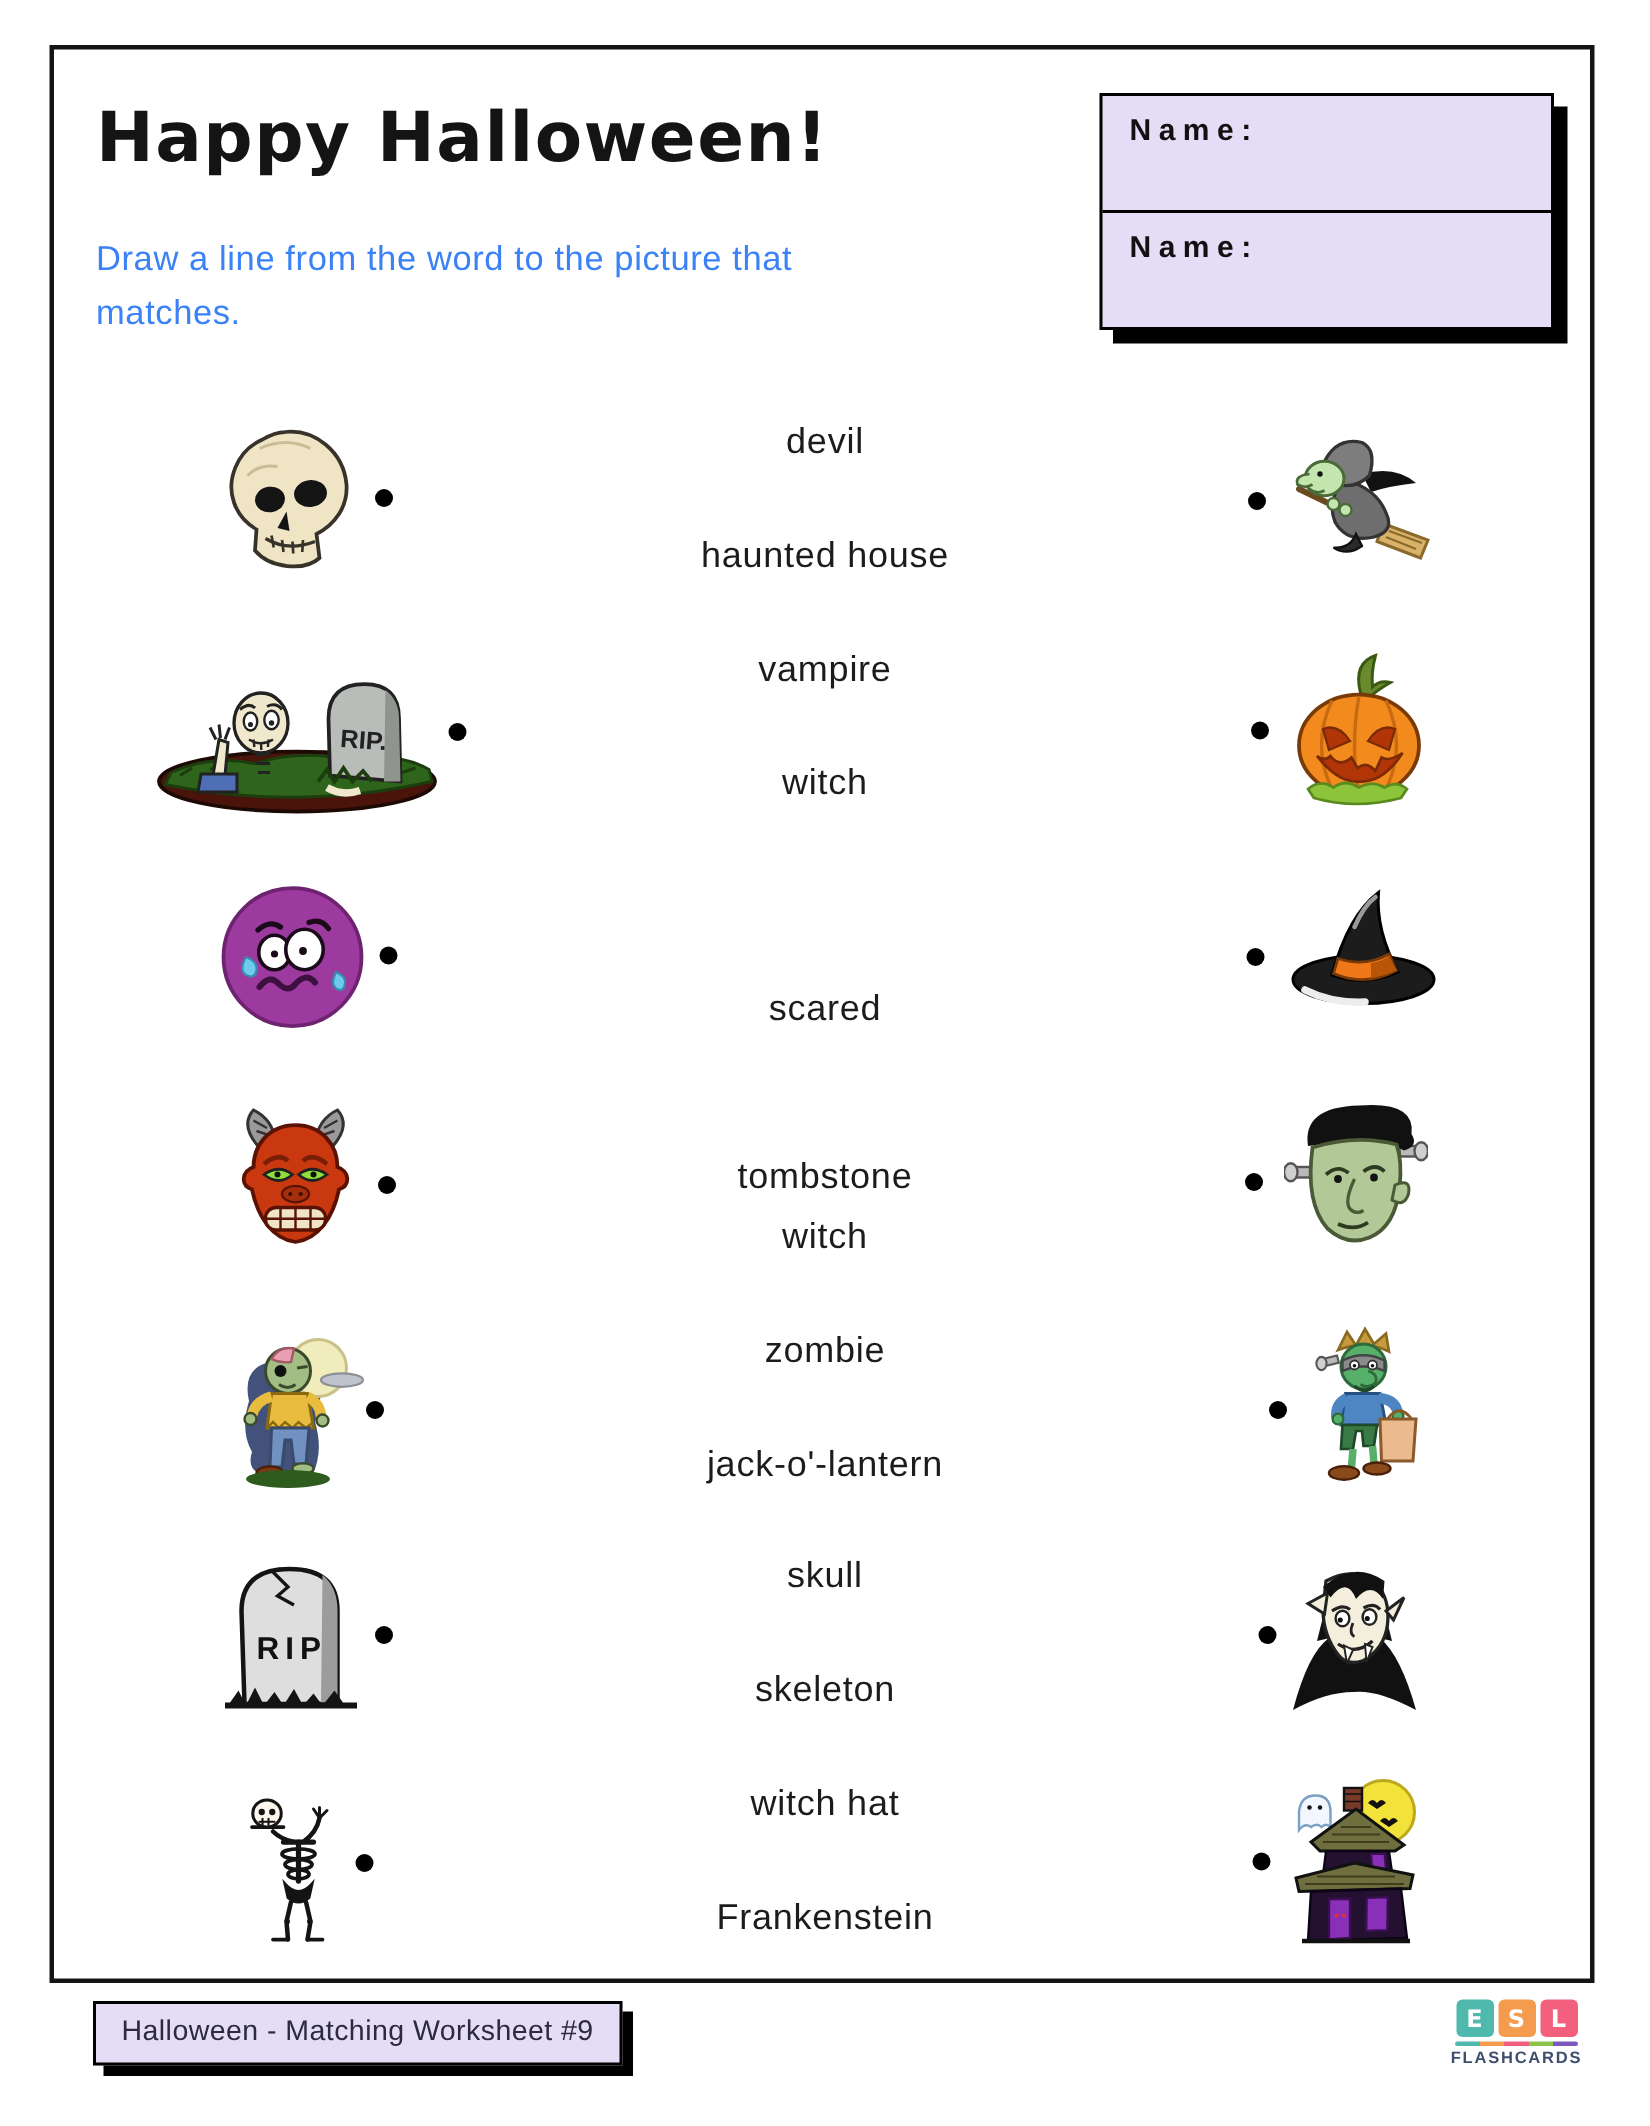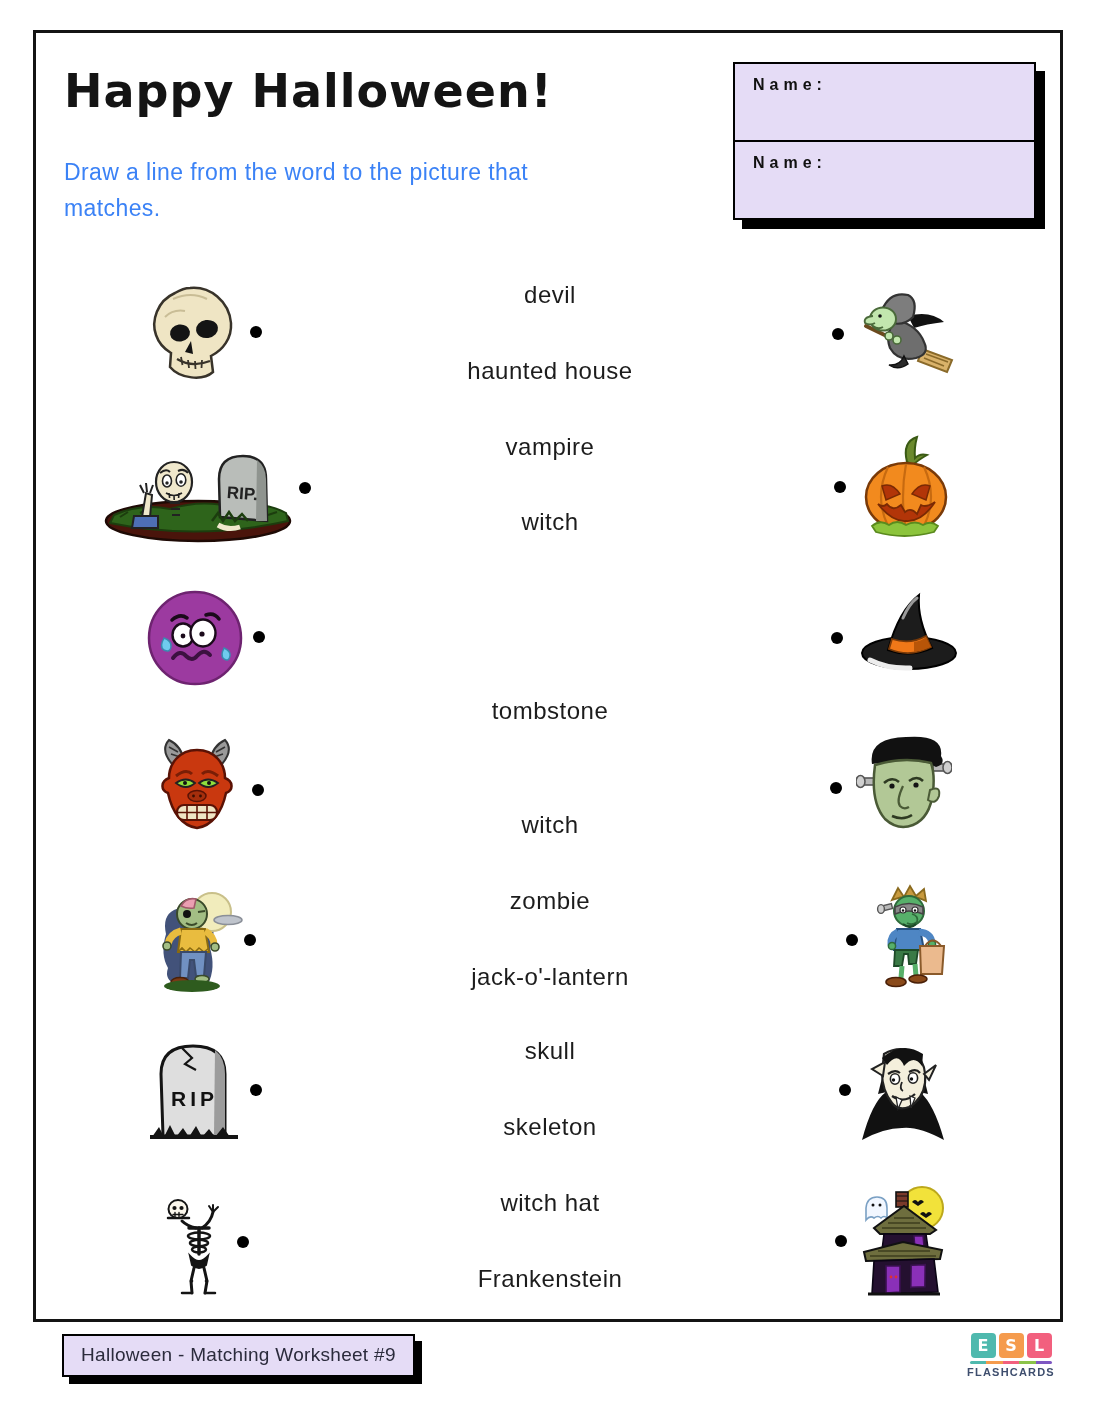--- a/index.html
+++ b/index.html
@@ -20,21 +20,21 @@
     position:absolute;left:64px;top:155px;width:560px;
     font-size:23px;line-height:1.55;letter-spacing:.4px;color:#3b82f6;
   }
   .name-date{
     position:absolute;left:733px;top:62px;width:303px;height:158px;
     background:#E5DCF6;border:2px solid #000;box-shadow:9px 9px 0 #000;
     display:flex;flex-direction:column;box-sizing:border-box;
   }
   .nd-row{flex:1;padding:12px 0 0 18px;box-sizing:border-box;}
   .nd-row.first{border-bottom:2px solid #000;}
-  .nd-label{font-weight:bold;font-size:16px;letter-spacing:5px;color:#111;}
+  .nd-label{font-weight:bold;font-size:20px;letter-spacing:5px;color:#111;}
   .word{
     position:absolute;left:380px;width:340px;text-align:center;
     font-size:24px;letter-spacing:.5px;color:#1c1c1c;height:30px;line-height:30px;
   }
   .pic{position:absolute;}
   .pic svg{width:100%;height:100%;display:block;}
   .dot{position:absolute;width:12px;height:12px;border-radius:50%;background:#000;}
   .footer-label{
     position:absolute;left:62px;top:1334px;
     background:#E5DCF6;border:2px solid #000;box-shadow:7px 7px 0 #000;
@@ -75,21 +75,22 @@
     </div>
     <div class="nd-row">
       <span class="nd-label">Name:</span>
     </div>
   </div>
 
   <div class="word" style="top:280px">devil</div>
   <div class="word" style="top:432px">vampire</div>
   <div class="word" style="top:356px">haunted house</div>
   <div class="word" style="top:507px">witch</div>
-  <div class="word" style="top:696px">tombstone</div>
+  <div class="word" style="top:658px">scared</div>
+  <div class="word" style="top:770px">tombstone</div>
   <div class="word" style="top:810px">witch</div>
   <div class="word" style="top:886px">zombie</div>
   <div class="word" style="top:962px">jack-o'-lantern</div>
   <div class="word" style="top:1036px">skull</div>
   <div class="word" style="top:1112px">skeleton</div>
   <div class="word" style="top:1264px">Frankenstein</div>
   <div class="word" style="top:1188px">witch hat</div>
 
   <div class="pic" style="left:143px;top:283px;width:98px;height:102px">
     <svg viewBox="0 0 98 102">

